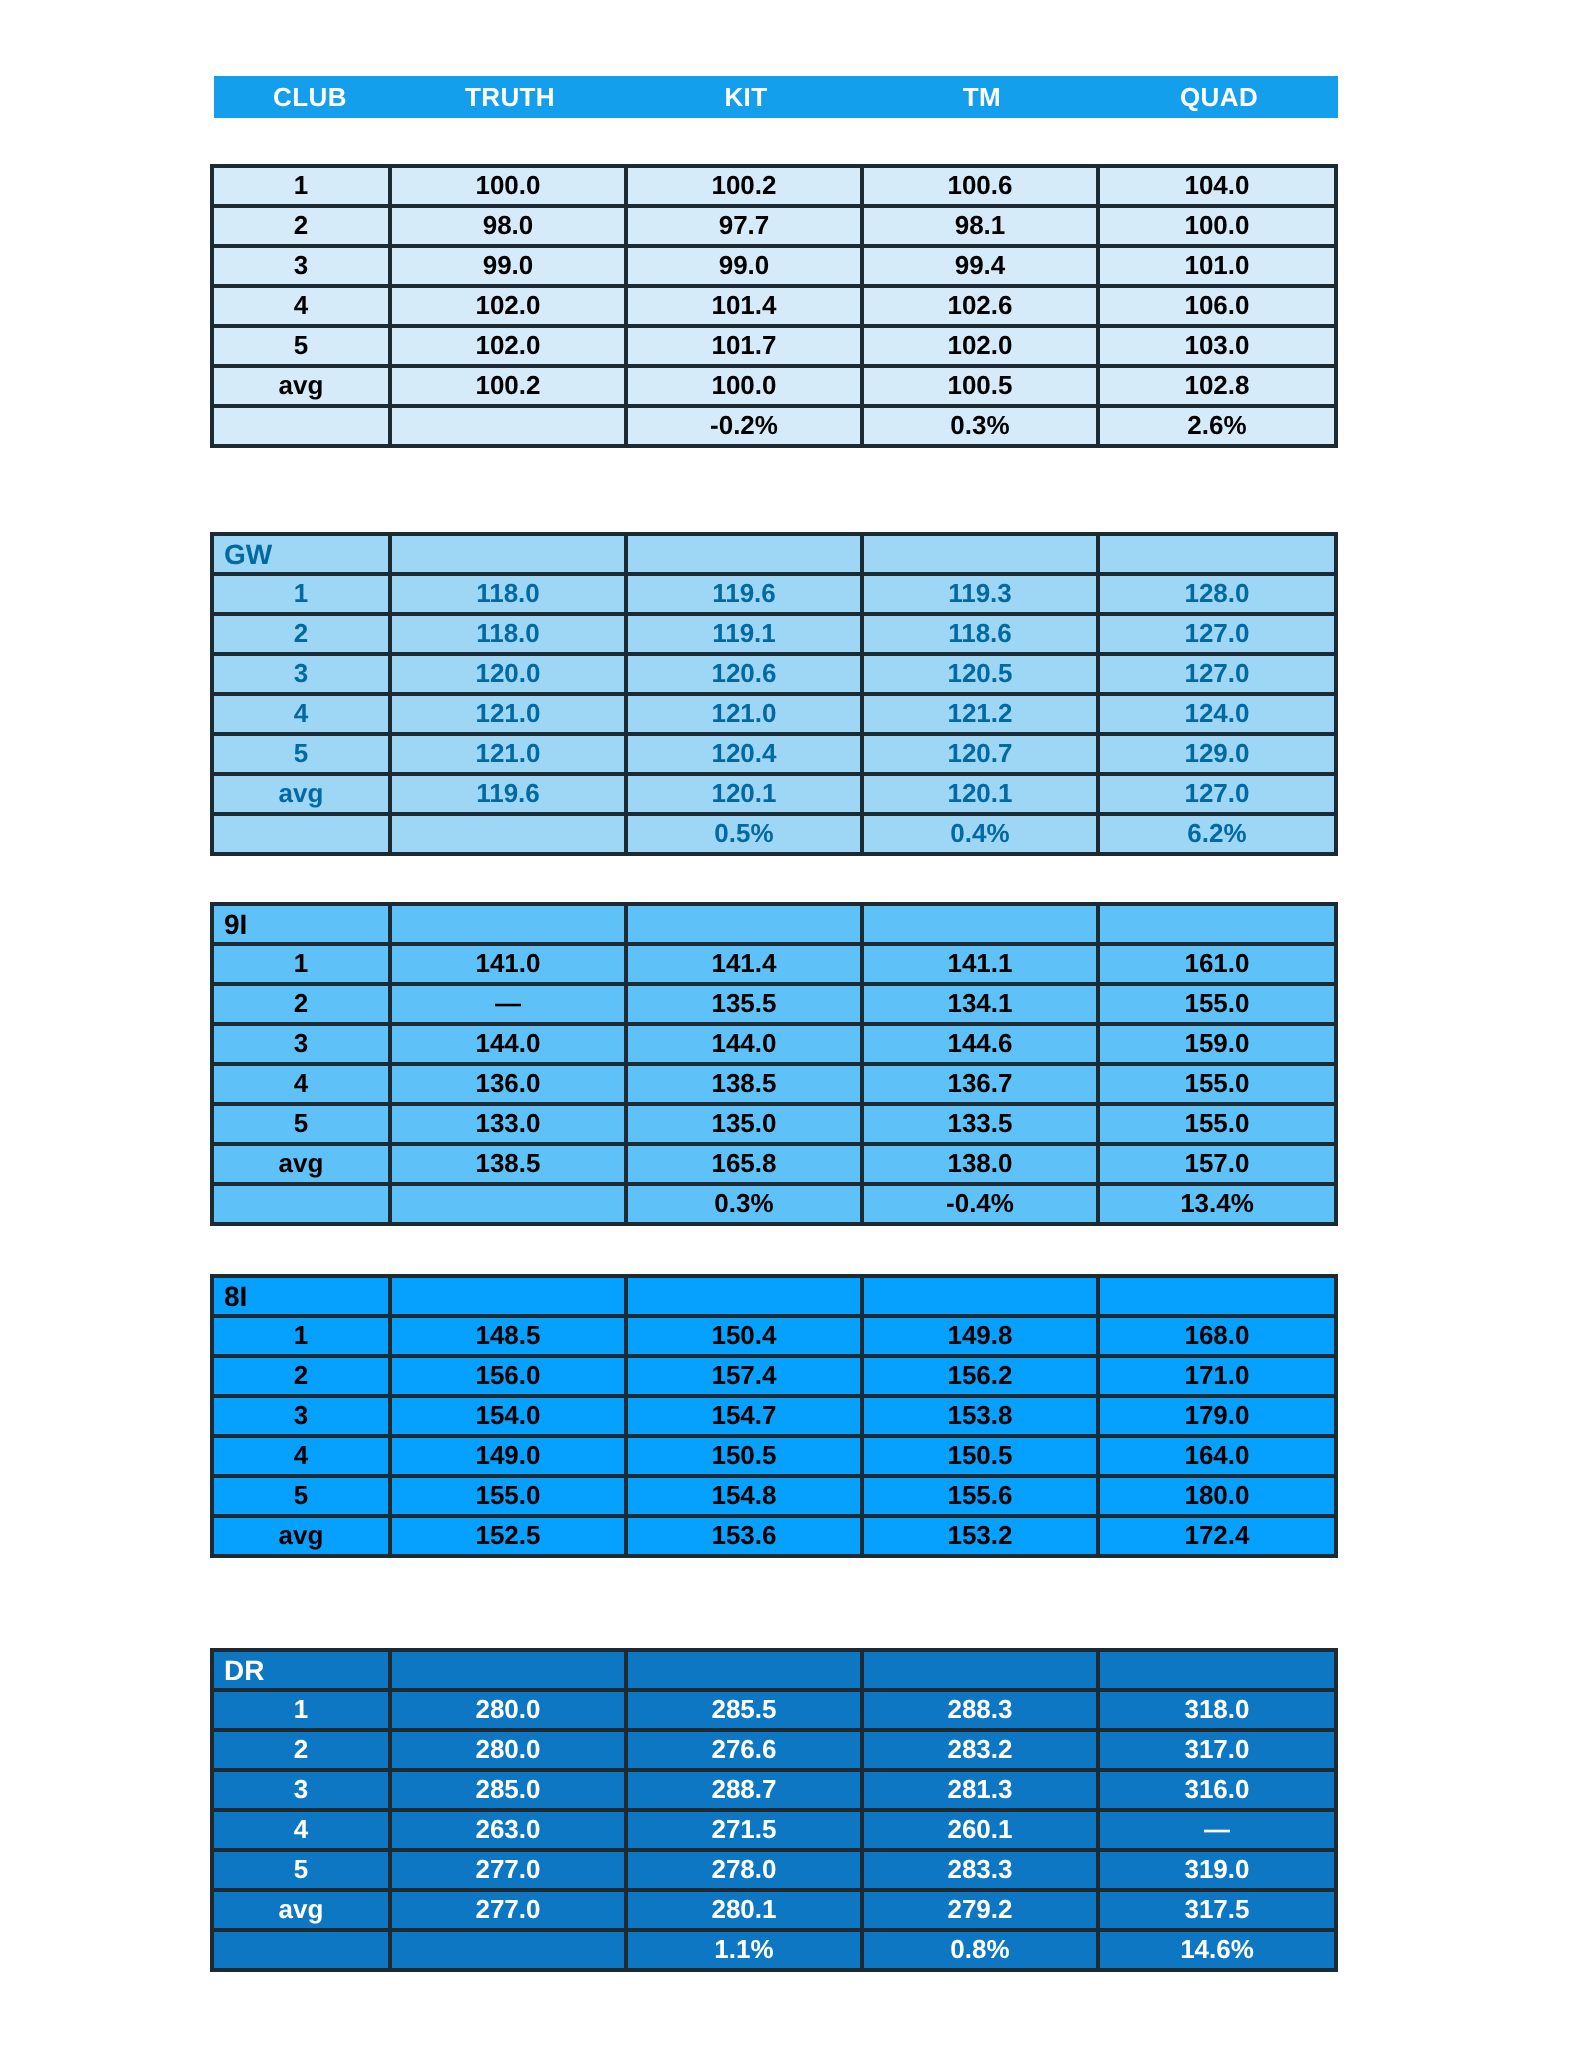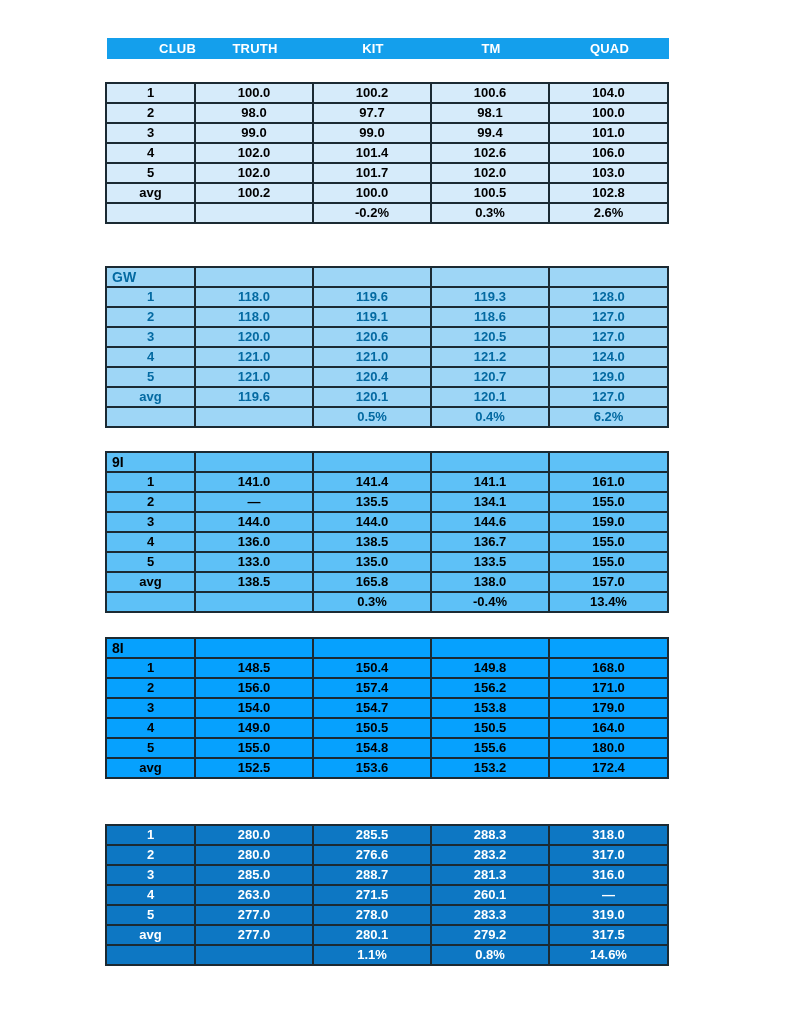--- a/index.html
+++ b/index.html
@@ -6,21 +6,21 @@
   body{
     width:791px;height:1024px;background:#ffffff;position:relative;
     font-family:"Liberation Sans",sans-serif;font-weight:bold;color:#000;
     overflow:hidden;
   }
   .hbar{
     position:absolute;left:107px;top:38px;width:562px;height:21px;
     display:flex;align-items:center;font-size:13px;letter-spacing:.2px;
   }
   .hc{box-sizing:border-box;text-align:center;}
-  .hc.c0{width:89px;text-align:right;padding-left:7px;}
+  .hc.c0{width:89px;text-align:center;padding-left:7px;}
   .hc.c1{width:118px;}.hc.c2{width:118px;}.hc.c3{width:118px;}.hc.c4{width:119px;}
   table.sec{
     position:absolute;left:105px;width:564px;
     border-collapse:collapse;table-layout:fixed;font-size:13px;
   }
   .t0{top:82px}.t1{top:266px}.t2{top:451px}.t3{top:637px}.t4{top:824px}
   table.sec td{
     border:2px solid #1b2a33;height:18px;line-height:18px;
     text-align:center;padding:0;overflow:hidden;white-space:nowrap;
   }
@@ -297,20 +297,27 @@
 
 <table class="sec t4" style="background: rgb(13, 119, 195); color: rgb(255, 255, 255);">
   <colgroup>
       <col style="width:89px">
       <col style="width:118px">
       <col style="width:118px">
       <col style="width:118px">
       <col style="width:119px">
     </colgroup>
   <tbody>
+      <tr>
+        <td class="lbl">DR</td>
+        <td></td>
+        <td></td>
+        <td></td>
+        <td></td>
+      </tr>
   <tr>
         <td>1</td>
         <td>280.0</td>
         <td>285.5</td>
         <td>288.3</td>
         <td>318.0</td>
       </tr>
   <tr>
         <td>2</td>
         <td>280.0</td>

